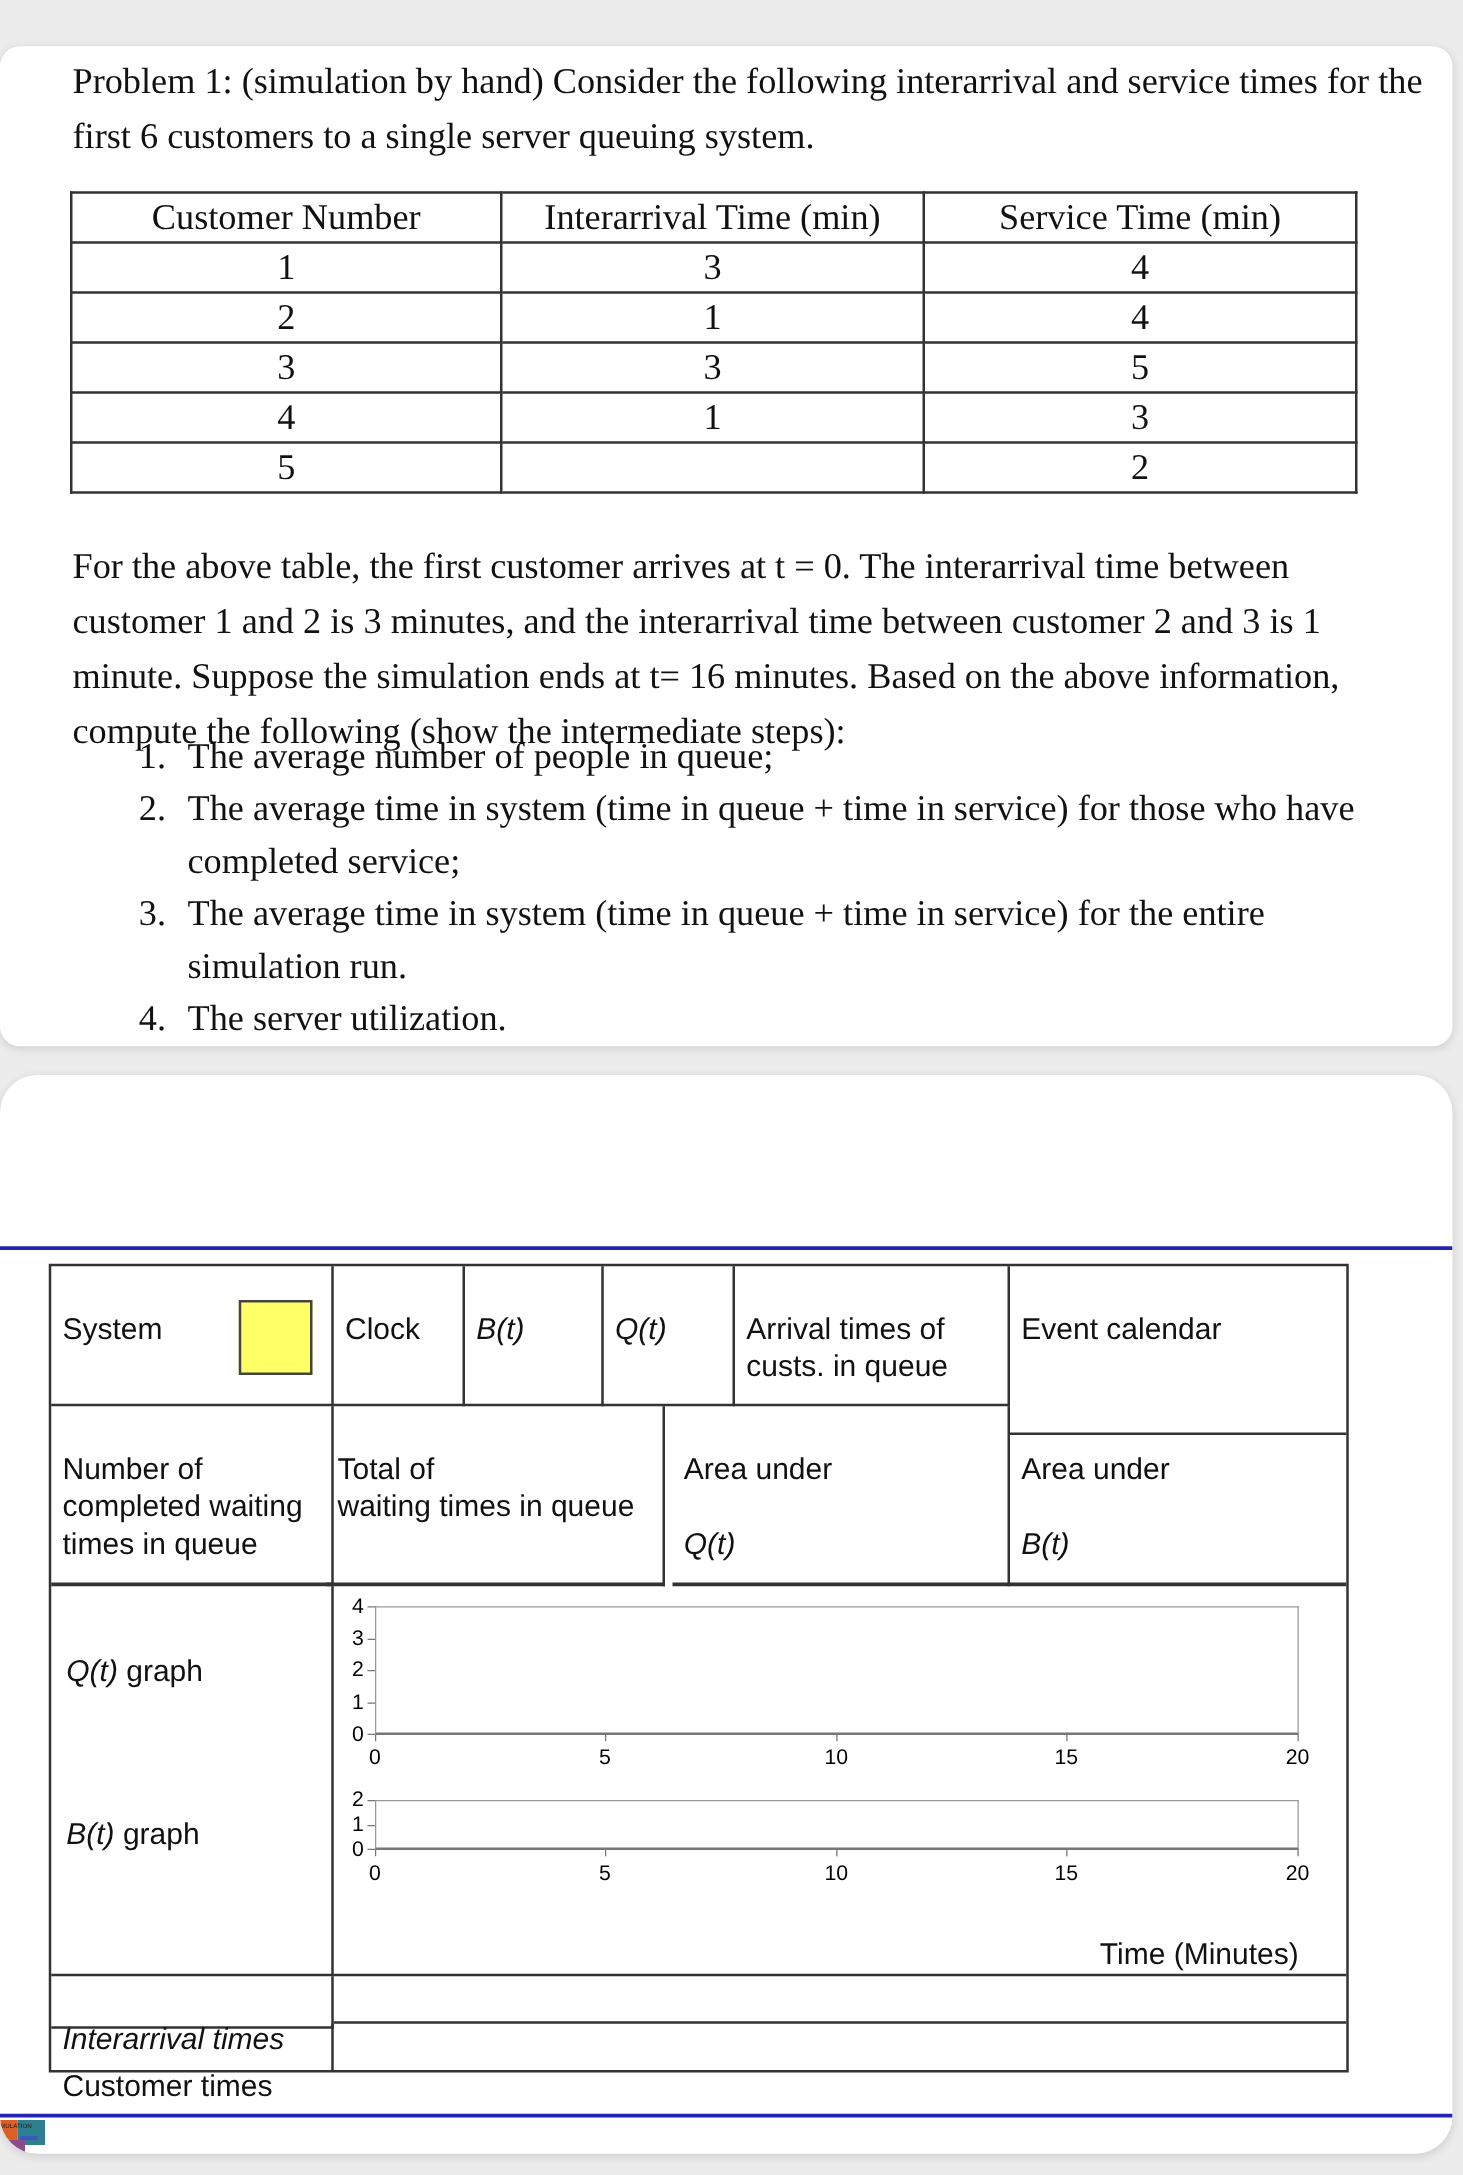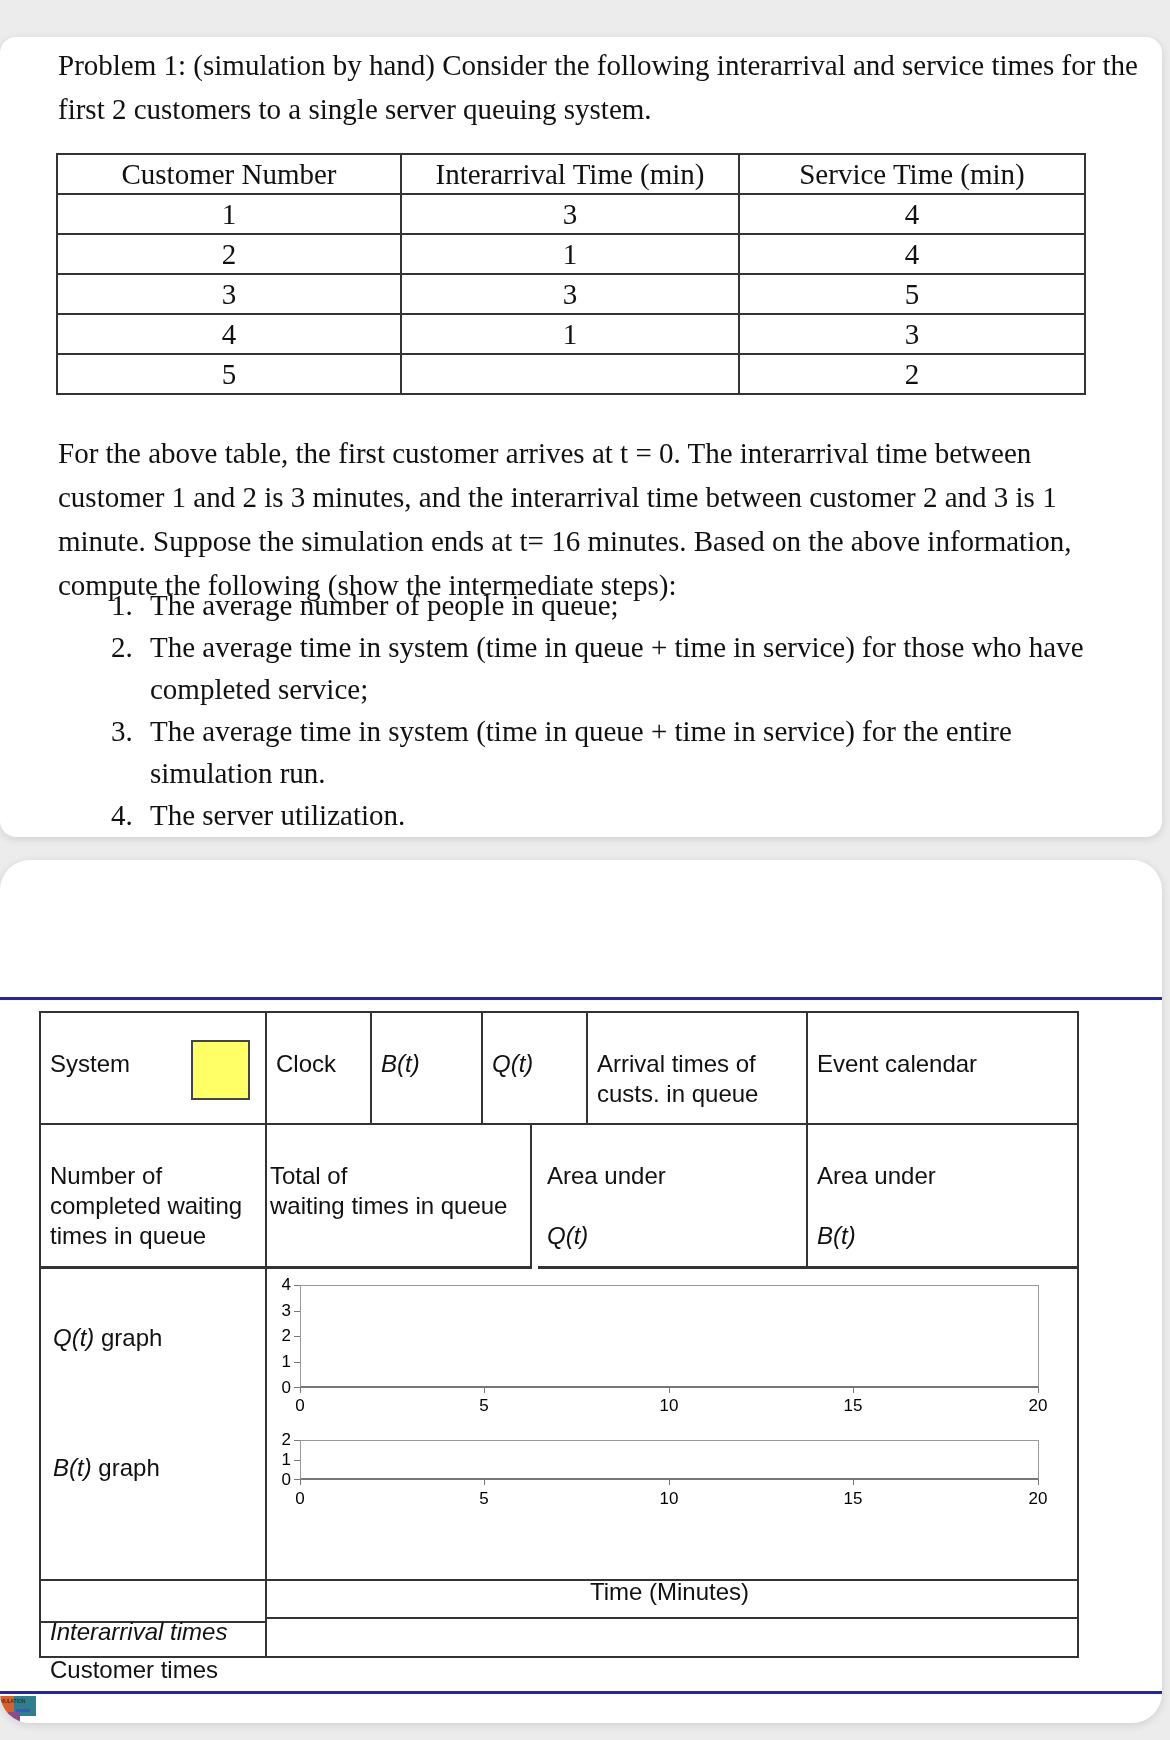--- a/index.html
+++ b/index.html
@@ -76,22 +76,22 @@
   }
   .tick-label{
     position:absolute;font-family:"Liberation Sans", sans-serif;
     font-size:17px;line-height:18px;color:#000;
   }
   .ylab{width:22px;text-align:right;}
   .xlab{width:40px;text-align:center;}
   .ytick{position:absolute;width:6px;height:1px;background:#777;}
   .xtick{position:absolute;width:1px;height:5px;background:#777;}
   .time-label{
-    position:absolute;left:33px;top:280px;width:739px;text-align:center;
-    font-family:"Liberation Sans", sans-serif;font-size:24px;margin-top:28px;
+    position:absolute;left:33px;top:280px;width:739px;text-align:right;
+    font-family:"Liberation Sans", sans-serif;font-size:24px;
   }
   .graph-row-label{position:absolute;left:12px;}
 
   
   .logo{position:absolute;left:0;top:836px;width:36px;height:26px;}
   .logo .orange{position:absolute;left:0;top:0;width:14px;height:16px;background:#d96127;}
   .logo .teal{position:absolute;left:14px;top:0;width:22px;height:20px;background:#2d7f90;}
   .logo .purple{position:absolute;left:0;top:16px;width:20px;height:10px;background:#8d4a8d;}
   .logo .bluestrip{position:absolute;left:16px;top:13px;width:14px;height:3px;background:#3a56c4;}
   .logo .logo-text{
@@ -100,21 +100,21 @@
     color:#2a1515;letter-spacing:0;
   }
 </style>
 </head>
 <body>
 
 <div class="card" id="card-problem">
 
   <div class="intro">
     <div>Problem 1: (simulation by hand) Consider the following interarrival and service times for the</div>
-    <div>first 2 customers to a single server queuing system.</div>
+    <div>first 6 customers to a single server queuing system.</div>
   </div>
 
   <table class="ptable">
     <colgroup>
         <col class="col-c1">
         <col class="col-c2">
         <col class="col-c3">
       </colgroup>
     <tbody>
         <tr>
@@ -183,21 +183,21 @@
     <div class="cell" style="left:331px;top:0;width:111px;height:112px;">
       <span class="func">B(t)</span>
     </div>
     <div class="cell" style="left:442px;top:0;width:105px;height:112px;">
       <span class="func">Q(t)</span>
     </div>
     <div class="cell" style="left:547px;top:0;width:220px;height:112px;">
       <span>Arrival times of
 custs. in queue</span>
     </div>
-    <div class="cell last" style="left:767px;top:0;width:269px;height:112px;">
+    <div class="cell last" style="left:767px;top:0;width:269px;height:135px;">
       <span>Event calendar</span>
     </div>
 
     <div class="cell thickb" style="left:0;top:112px;width:226px;height:144px;">
       <span>Number of
 completed waiting
 times in queue</span>
     </div>
     <div class="cell thickb" style="left:220px;top:112px;width:271px;height:144px;">
       <span>Total of

